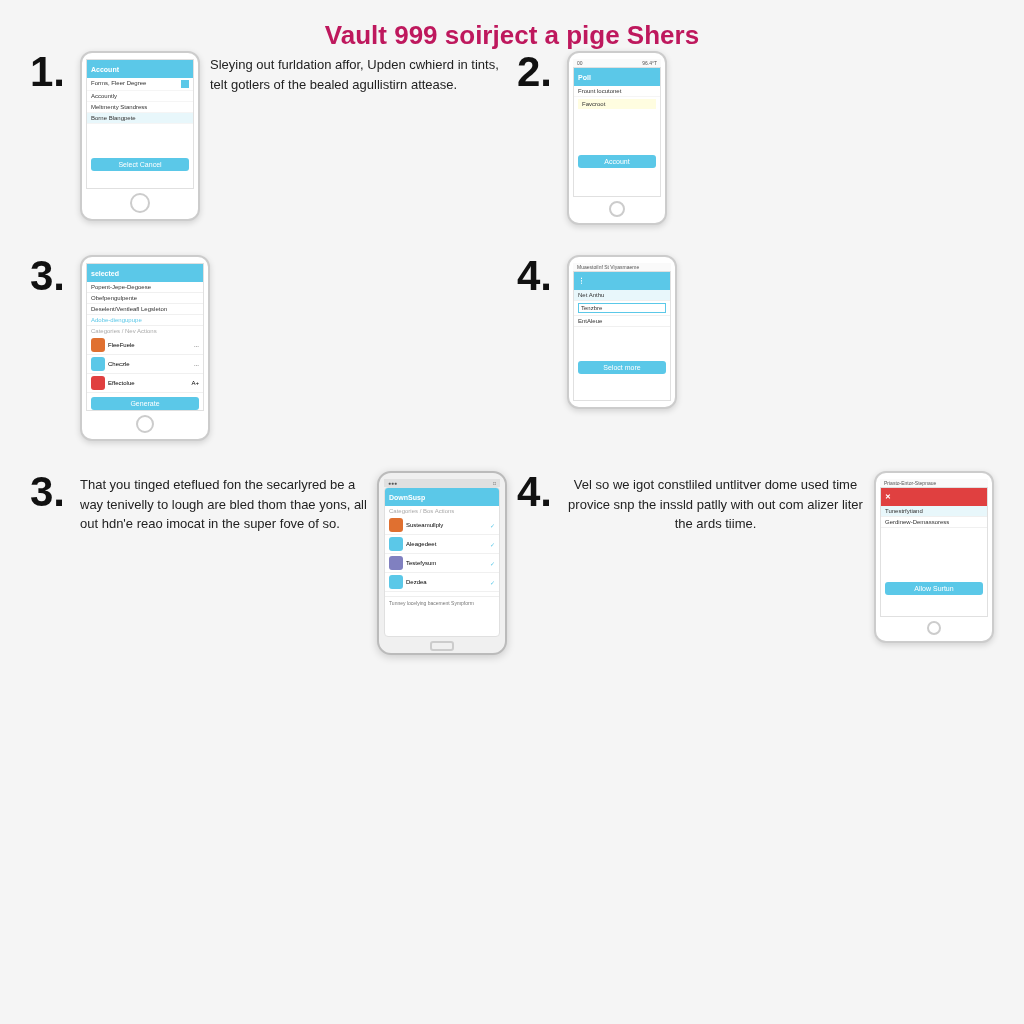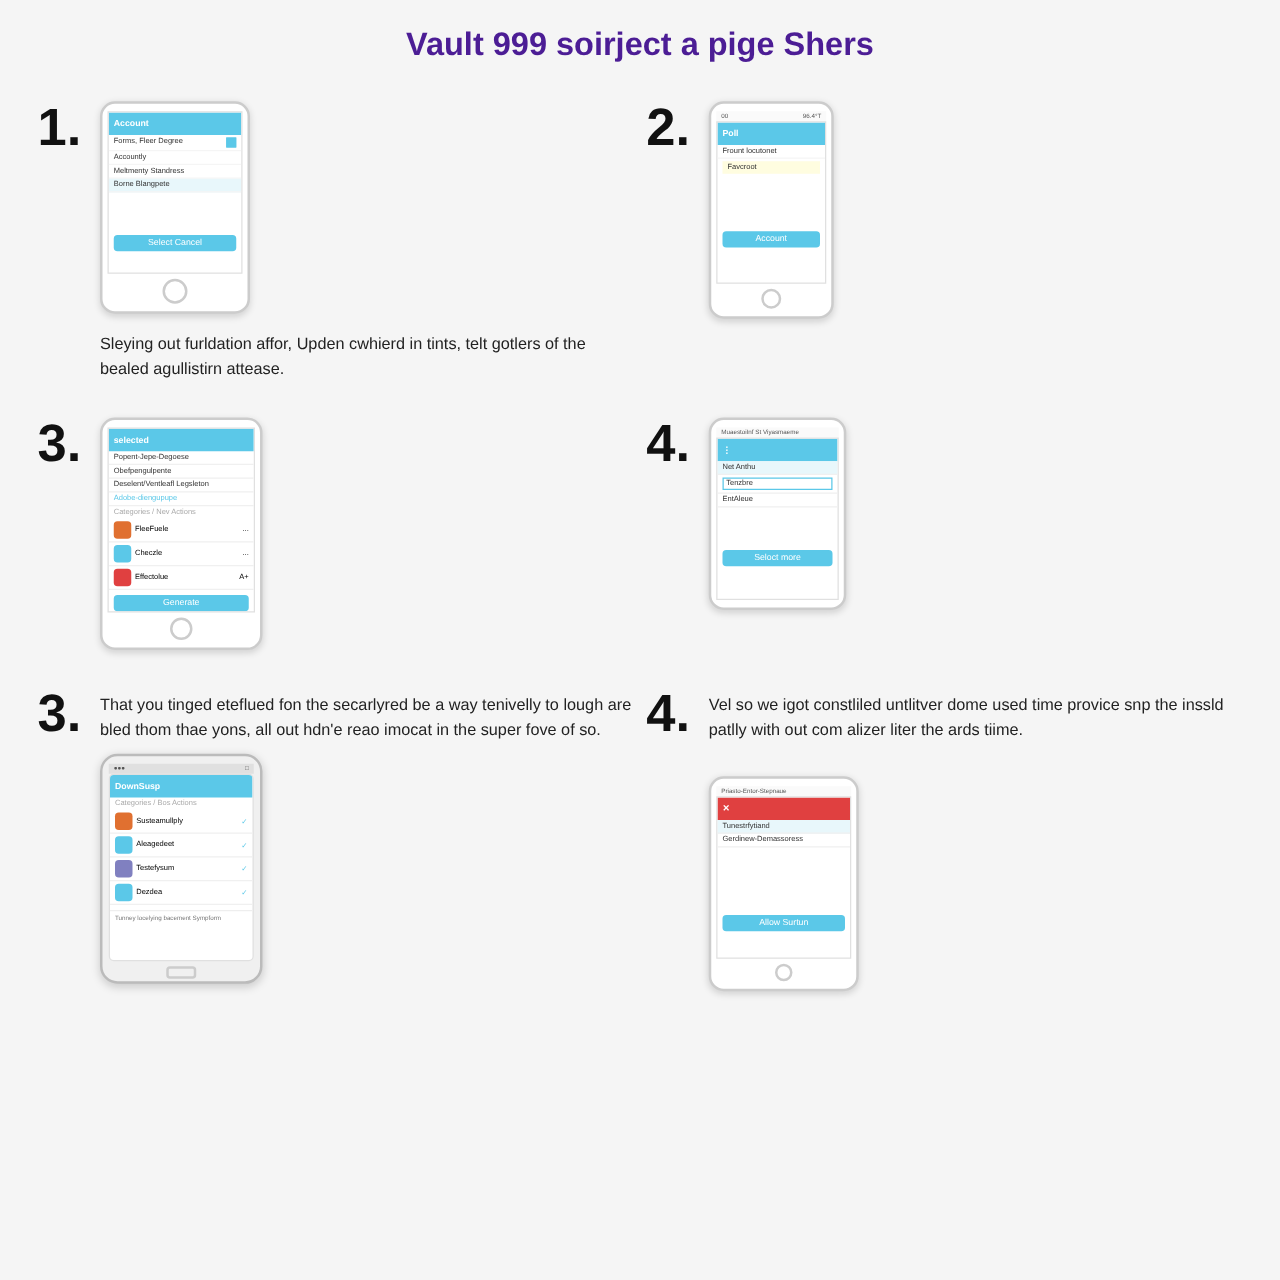--- a/index.html
+++ b/index.html
@@ -7,22 +7,21 @@
       background: #f5f5f5;
       font-family: Arial, sans-serif;
       width: 1024px;
       min-height: 1024px;
       padding: 20px 30px;
     }
     h1.page-title {
       text-align: center;
       font-size: 26px;
       font-weight: bold;
-      margin-bottom: 30px;
-      color: #4c1d95;
+      color: #be185d;
     }
     .steps-container {
       display: flex;
       flex-direction: column;
       gap: 0;
     }
     .steps-row {
       display: flex;
       flex-direction: row;
       gap: 10px;
@@ -37,21 +36,21 @@
     }
     .step-number {
       font-size: 42px;
       font-weight: bold;
       color: #111;
       line-height: 1;
       min-width: 40px;
     }
     .step-content {
       display: flex;
-      flex-direction: column;
+      flex-direction: row;
       align-items: flex-start;
       gap: 10px;
       flex: 1;
     }
     .step-text {
       font-size: 13px;
       color: #222;
       line-height: 1.5;
       flex: 1;
       padding-top: 4px;
@@ -351,21 +350,21 @@
             <div style="font-size:5px;color:#777;padding:3px 4px;border-top:1px solid #eee;margin-top:4px;">Tunney locelying bacement Sympform</div>
           </div>
           <div class="phone-home-rect"></div>
         </div>
       </div>
     </div>
 
     <div class="step">
       <span class="step-number">4.</span>
       <div class="step-content">
-        <div style="flex:1;">
+        <div style="flex:1;text-align:center;">
           <p class="step-text">Vel so we igot constliled untlitver dome used time provice snp the inssld patlly with out com alizer liter the ards tiime.</p>
           <br>
         </div>
 
         <div class="phone-mockup" style="width:120px;min-width:120px;">
           <div class="phone-status-bar">
             <span>Priasto-Entor-Stepnaue</span>
           </div>
           <div class="phone-screen">
             <div class="phone-top-bar" style="background:#e04040;">

